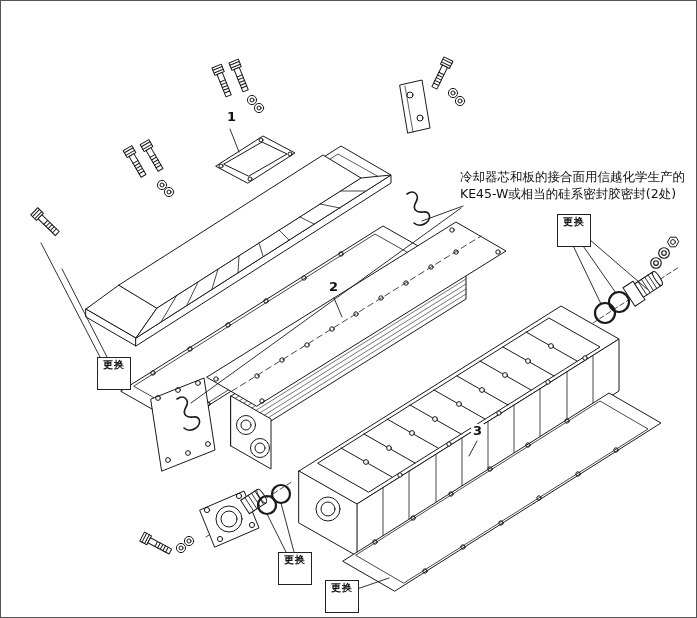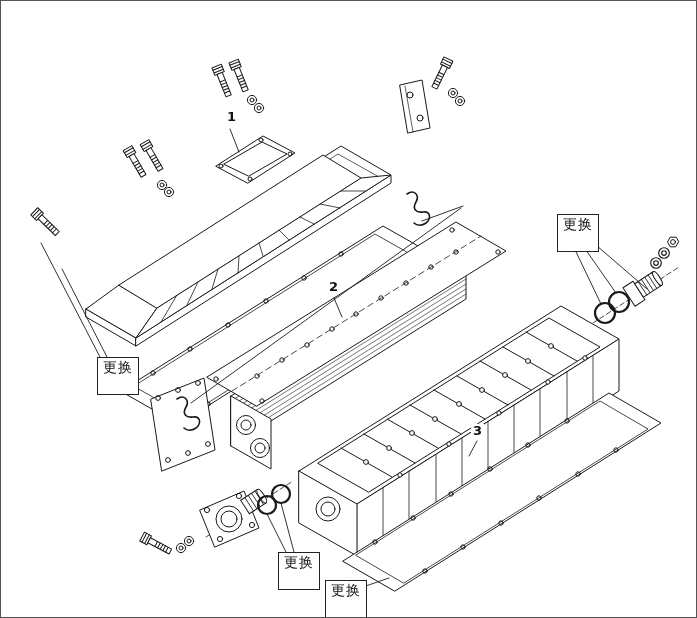--- a/index.html
+++ b/index.html
@@ -2,22 +2,22 @@
 <html><head>
 <meta charset="utf-8">
 <style>
   html,body{margin:0;padding:0;background:#e8e8e8;}
   body{font-family:"DejaVu Sans","Liberation Sans",sans-serif;}
   .page{position:relative;width:697px;height:618px;background:#ffffff;border:1px solid #555;box-sizing:border-box;overflow:hidden;}
   .drawing{position:absolute;left:0;top:0;}
   .page-title{position:absolute;top:8px;right:6px;font-size:14px;font-weight:bold;color:#111;
     padding:0 3px 6px 28px;border-bottom:1.5px solid #222;letter-spacing:1px;}
   .note{position:absolute;left:459px;top:168px;font-size:12.5px;line-height:1.35;color:#111;white-space:nowrap;}
-  .replace-box{position:absolute;border:1px solid #222;background:#fff;font-size:14px;color:#111;
-    padding:1px 5px 17px;line-height:1.25;letter-spacing:1px;}
+  .replace-box{position:absolute;border:1px solid #222;background:#fff;font-size:10px;color:#111;
+    padding:1px 5px 17px;line-height:1.25;letter-spacing:1px;font-weight:bold;}
   .callout{position:absolute;font-size:13px;font-weight:bold;color:#111;background:#fff;padding:0 2px;line-height:1.1;}
 </style>
 </head>
 <body>
 
 <div class="page">
 
   <svg class="drawing" width="697" height="618" viewBox="0 0 697 618">
     <defs>
       <g id="bolt">
@@ -290,20 +290,24 @@
         <line x1="293" y1="551" x2="280" y2="502"></line>
         <line x1="356" y1="588" x2="388" y2="577"></line>
         <line x1="229" y1="128" x2="238" y2="151"></line>
         <line x1="333" y1="297" x2="341" y2="316"></line>
         <line x1="476" y1="440" x2="468" y2="455"></line>
       </g>
     </g>
   </svg>
 
 
+  <div class="note">
+    <div>冷却器芯和板的接合面用信越化学生产的</div>
+    <div>KE45-W或相当的硅系密封胶密封(2处)</div>
+  </div>
 
   <div class="replace-box" style="left:96px;top:356px;">更换</div>
   <div class="replace-box" style="left:556px;top:213px;">更换</div>
   <div class="replace-box" style="left:277px;top:551px;">更换</div>
   <div class="replace-box" style="left:324px;top:579px;">更换</div>
 
   <div class="callout" style="left:224px;top:109px;">1</div>
   <div class="callout" style="left:326px;top:279px;">2</div>
   <div class="callout" style="left:470px;top:423px;">3</div>
 

